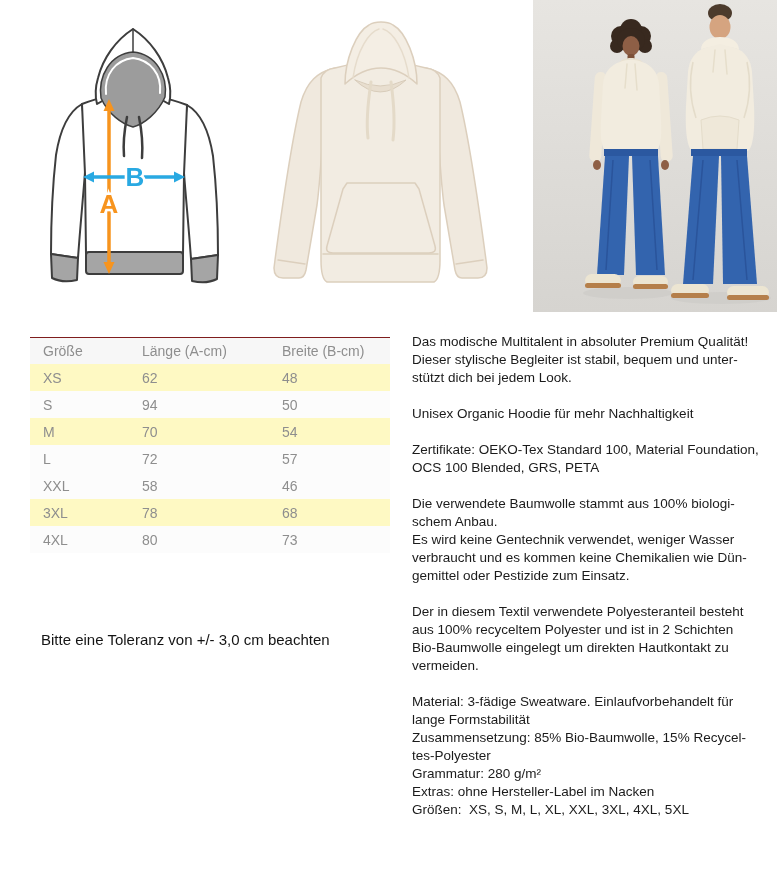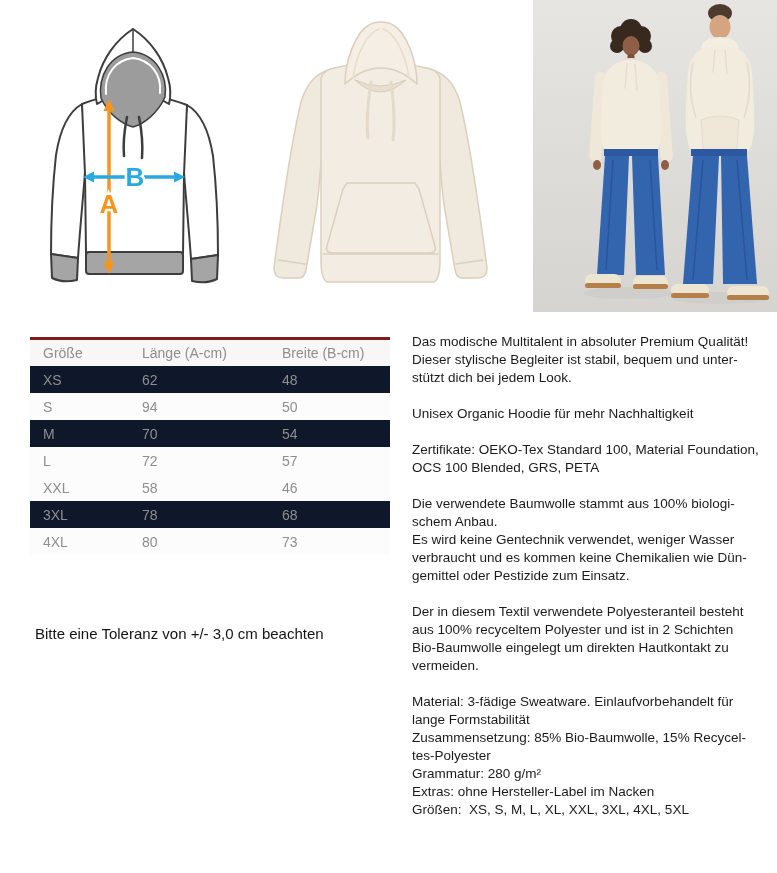--- a/index.html
+++ b/index.html
@@ -8,29 +8,29 @@
 
   
   .fig{position:absolute;margin:0;padding:0;}
   .fig svg{display:block;}
   .fig-diagram{left:38px;top:14px;width:196px;height:292px;}
   .fig-flatlay{left:257px;top:10px;width:247px;height:297px;}
   .fig-models{left:533px;top:0;width:244px;height:312px;}
 
   
   table.size-table{position:absolute;left:30px;top:337px;width:360px;
-    border-collapse:collapse;table-layout:fixed;border-top:3px solid #7f1d1d;}
+    border-collapse:collapse;table-layout:fixed;border-top:1px solid #7f1d1d;}
   table.size-table th{height:26px;background:#f7f7f7;color:#8e8e8e;
     font-weight:400;font-size:14px;text-align:left;padding:0;}
   table.size-table td{height:27px;color:#8e8e8e;font-size:14px;padding:0;}
   table.size-table .c1{padding-left:13px;}
-  tr.striped td{background:#0f172a;margin-top:25px;}
+  tr.striped td{background:#fef9c3;margin-top:25px;}
   tr.plain td{background:#fcfcfc;}
 
-  .tolerance-note{position:absolute;left:35px;top:625px;margin:0;
+  .tolerance-note{position:absolute;left:35px;top:625px;margin:6px;
     font-size:15px;color:#141414;}
 
   
   .description{position:absolute;left:412px;top:333px;width:360px;
     font-size:13.5px;line-height:18px;color:#1b1b1b;}
   .description p{margin:0 0 18px;white-space:pre;}
 </style>
 </head>
 <body>
 

